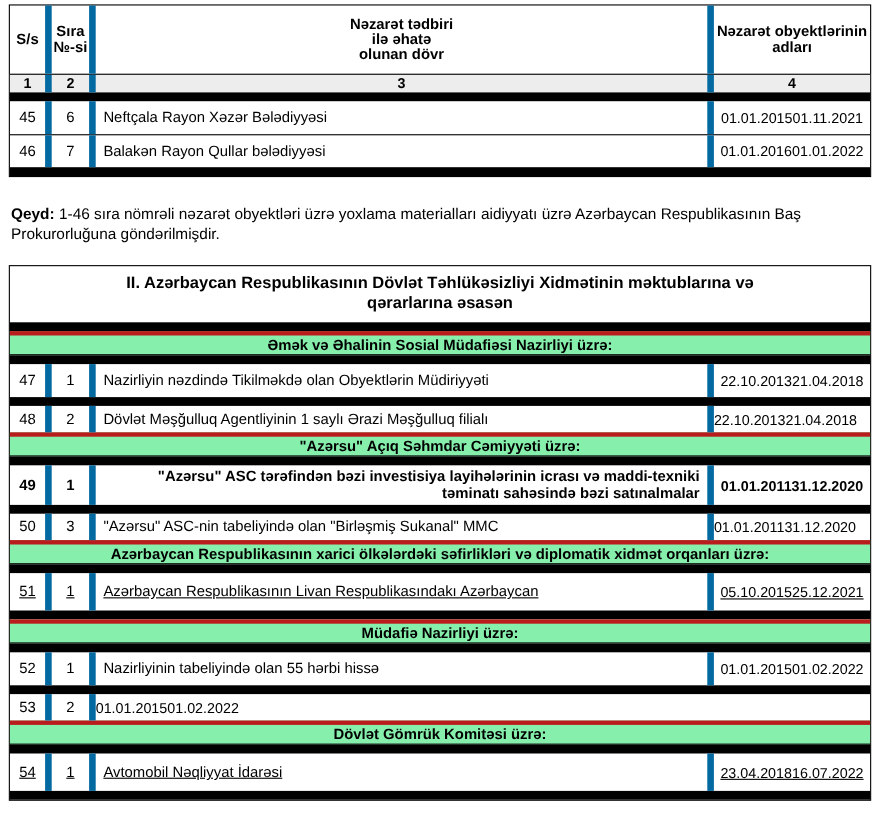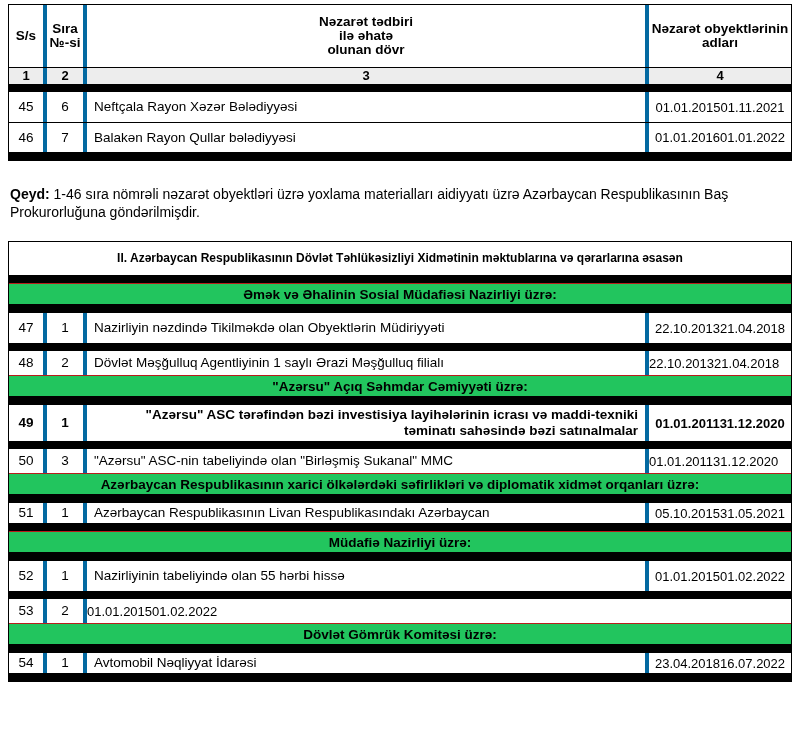--- a/index.html
+++ b/index.html
@@ -10,21 +10,21 @@
     color:#000;
   }
   .page { width:800px; height:740px; padding:4px 8px; overflow:hidden; }
 
   .tbl { border:1px solid #000; background:#fff; }
 
   .row { display:grid; grid-template-columns:38px 40px 1fr 142px; }
   .row + .row { border-top:1px solid #000; }
 
   .cell {
-    border-right:4px solid #0369a1;
+    border-right:6px solid #0369a1;
     display:flex; align-items:center; justify-content:center;
     text-align:center; overflow:hidden;
     font-size:13.5px; line-height:16px;
   }
   .cell:last-child { border-right:none; }
 
   .cname { justify-content:flex-start; text-align:right; padding:1px 7px; }
 
   .dates { flex-direction:row; justify-content:center; font-size:13px; line-height:15px; }
   .dates div { height:15px; }
@@ -32,35 +32,35 @@
   .head { height:62px; font-weight:bold; }
   .head .cell { line-height:14px; font-size:13.5px; }
   .narrow { display:block; max-width:94px; }
 
   .nums { height:17px; background:#ededed; font-weight:bold; }
   .nums .cell { font-size:13px; }
 
   .bar { height:8px; background:#000000; }
 
   .sect {
-    height:22px; background:#22c55e;
-    border-top:1px solid #b91c1c; border-bottom:1px solid #000;
+    height:22px; background:#86efac;
+    border-top:4px solid #b91c1c; border-bottom:1px solid #000;
     display:flex; align-items:center; justify-content:center;
     font-weight:bold; font-size:13.5px; text-align:right;
   }
 
   .t2title {
     padding:7px 4px 8px;
     display:flex; align-items:center; justify-content:center;
-    font-weight:bold; font-size:12px; line-height:18px; text-align:center;
+    font-weight:bold; font-size:15px; line-height:18px; text-align:center;
   }
   .t2title > div { max-width:600px; }
 
   .h30 { height:30px; }
-  .h34 { height:20px; }
+  .h34 { height:34px;text-decoration:underline; }
   .h36 { height:36px;font-weight:bold; }
   .clip { height:24px; }
   .clip .cell { overflow:hidden; }
   .clip .dates { justify-content:flex-start; }
 
   .note { margin:24px 2px 20px; font-size:14px; line-height:18px; }
   .note .lbl { font-weight:bold; }
 </style>
 </head>
 <body>
@@ -166,21 +166,21 @@
 
     <div class="sect">Azərbaycan Respublikasının xarici ölkələrdəki səfirlikləri və diplomatik xidmət orqanları üzrə:</div>
     <div class="bar"></div>
 
     <div class="row h34">
       <div class="cell">51</div>
       <div class="cell">1</div>
       <div class="cell cname">Azərbaycan Respublikasının Livan Respublikasındakı Azərbaycan</div>
       <div class="cell dates">
         <div>05.10.2015</div>
-        <div>31.05.2021</div>
+        <div>25.12.2021</div>
       </div>
     </div>
     <div class="bar"></div>
 
     <div class="sect">Müdafiə Nazirliyi üzrə:</div>
     <div class="bar"></div>
 
     <div class="row h30">
       <div class="cell">52</div>
       <div class="cell">1</div>

